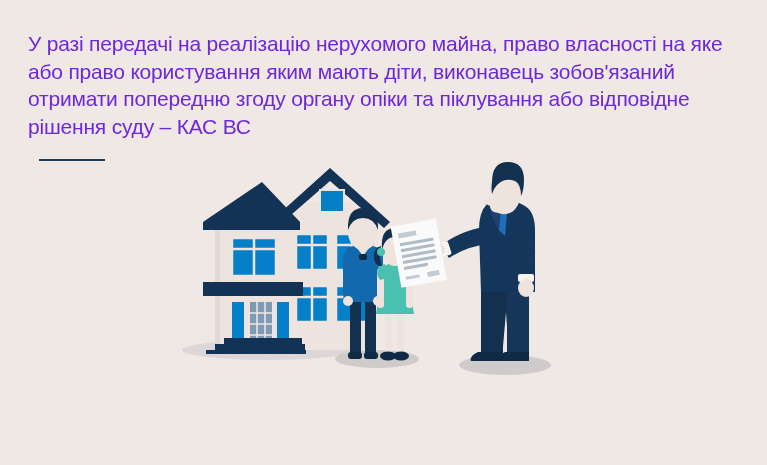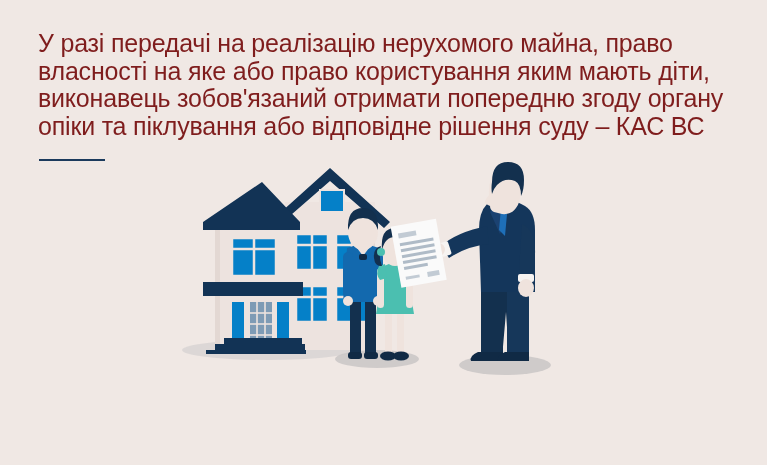--- a/index.html
+++ b/index.html
@@ -16,25 +16,25 @@
   #card {
     position: relative;
     width: 767px;
     height: 465px;
     background: #F0E8E4;
   }
 
   
   #headline {
     position: absolute;
-    left: 38px;
+    left: 28px;
     top: 30px;
     width: 700px;
-    color: #7f1d1d;
-    font-size: 25px;
+    color: #6d28d9;
+    font-size: 21px;
     line-height: 27.5px;
     letter-spacing: -0.2px;
     font-weight: 400;
     white-space: pre-wrap;
   }
   #rule {
     position: absolute;
     left: 39px;
     top: 159px;
     width: 66px;

